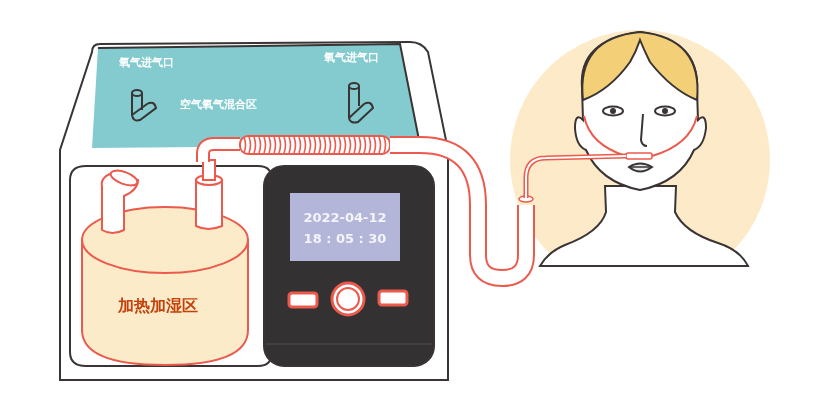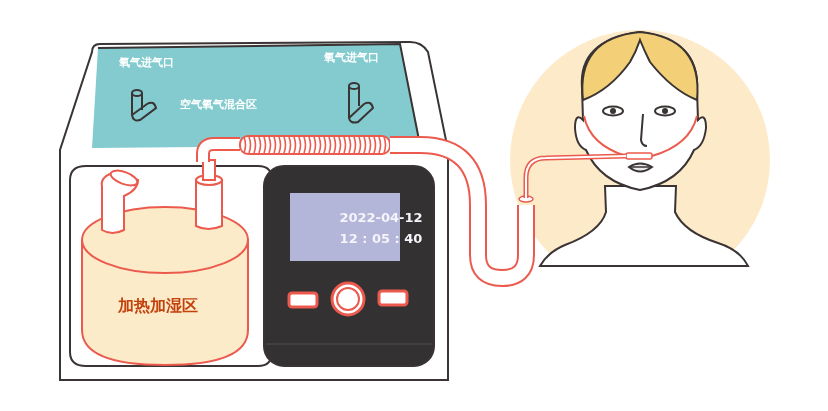--- a/index.html
+++ b/index.html
@@ -1,21 +1,21 @@
 <!DOCTYPE html>
 <html><head>
 <meta charset="utf-8">
 <style>
   html, body { margin:0; padding:0; background:#ffffff; }
   body { width:828px; height:411px; overflow:hidden; position:relative; font-family:"DejaVu Sans", sans-serif; }
   svg.scene { position:absolute; left:0; top:0; width:828px; height:411px; }
   .lbl { position:absolute; white-space:nowrap; font-weight:bold; font-family:"DejaVu Sans", sans-serif; }
   .lbl-white { color:#ffffff; }
   .lbl-dark { color:#c2410c; }
-  .screen-text { position:absolute; color:#f4f4fa; font-weight:bold; font-family:"DejaVu Sans", sans-serif; text-align:center; white-space:nowrap;padding-left:36px; }
+  .screen-text { position:absolute; color:#f4f4fa; font-weight:bold; font-family:"DejaVu Sans", sans-serif; text-align:center; white-space:nowrap; }
 </style>
 </head>
 <body>
 
 <svg class="scene" viewBox="0 0 828 411" xmlns="http://www.w3.org/2000/svg">
 
   <g>
     <circle cx="640" cy="160" r="130" fill="#fdeac8"></circle>
 
     <rect x="520" y="266" width="240" height="40" fill="#ffffff"></rect>
@@ -130,13 +130,13 @@
     <rect x="379" y="291" width="28" height="14" rx="3" fill="#ffffff" stroke="#ec5a4e" stroke-width="3"></rect>
   </g>
 </svg>
 
 <div class="lbl lbl-white" style="left:119px; top:55px; font-size:11px;">氧气进气口</div>
 <div class="lbl lbl-white" style="left:324px; top:50px; font-size:11px;">氧气进气口</div>
 <div class="lbl lbl-white" style="left:180px; top:97px; font-size:11px;">空气氧气混合区</div>
 <div class="lbl lbl-dark" style="left:118px; top:296px; font-size:16px;">加热加湿区</div>
 
 <div class="screen-text" style="left:290px; top:210px; width:110px; font-size:13px;">2022-04-12</div>
-<div class="screen-text" style="left:290px; top:231px; width:110px; font-size:13px;">12 : 05 : 40</div>
+<div class="screen-text" style="left:290px; top:231px; width:110px; font-size:13px;">18 : 05 : 30</div>
 
 </body></html>

